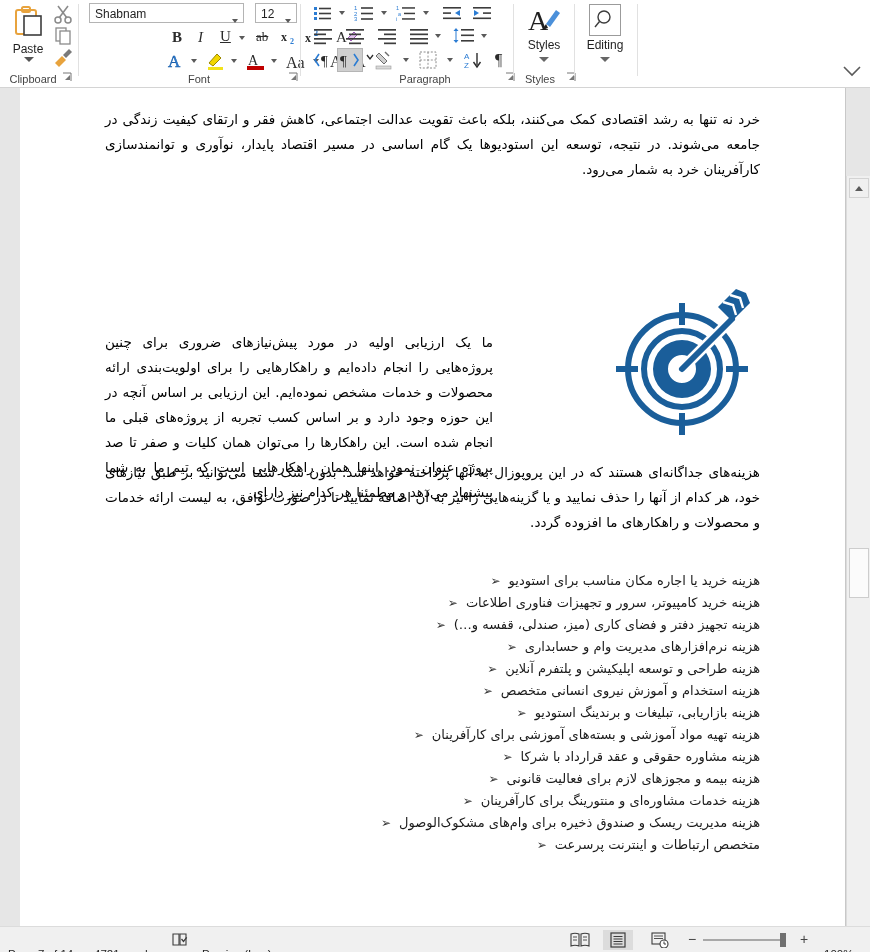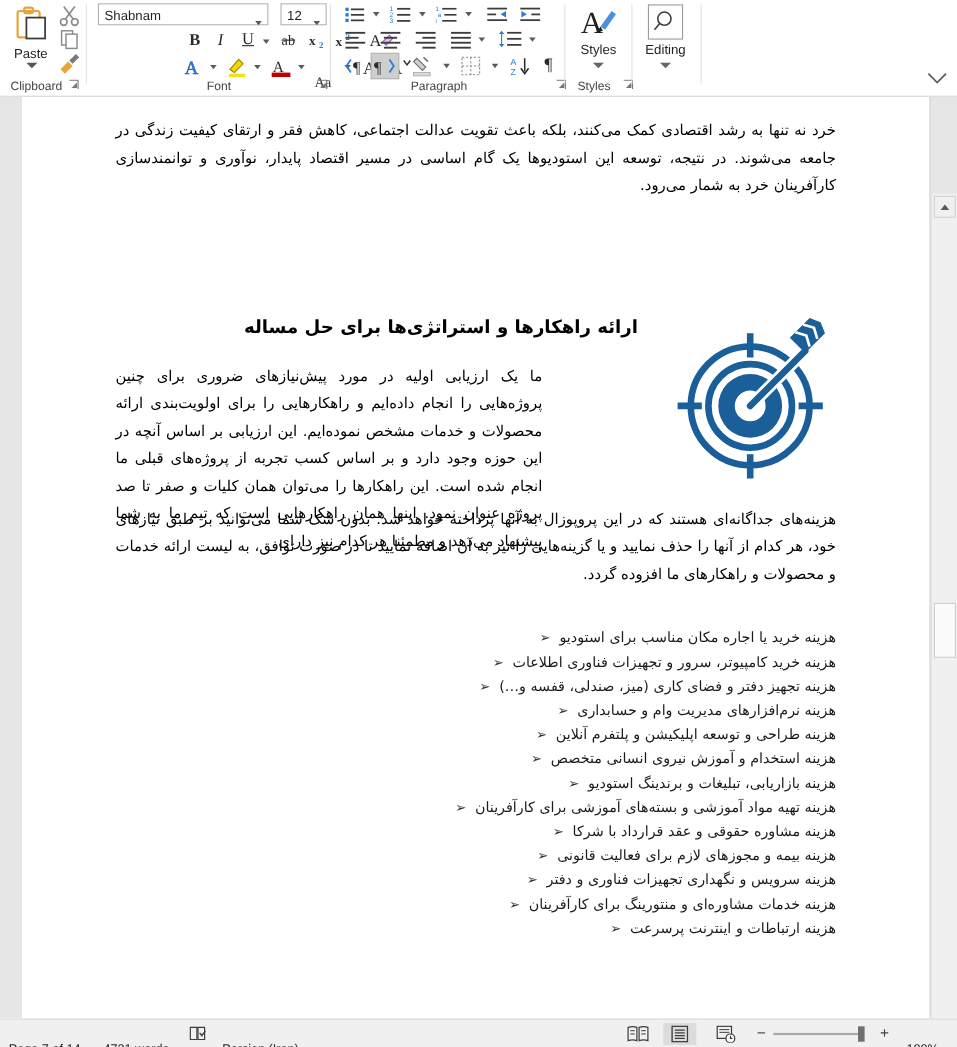--- a/index.html
+++ b/index.html
@@ -229,21 +229,21 @@
     </div>
     <div class="caret" style="left:152px;top:59px;"></div>
     <div class="btn" style="left:166px;top:50px;width:22px;height:22px;">
       <svg width="22" height="22" viewBox="0 0 22 22">
         <text x="3" y="15" font-size="14" font-family="Liberation Serif, serif" fill="#2b2b2b">A</text>
         <rect x="2" y="16" width="17" height="4" fill="#c00000"></rect>
       </svg>
     </div>
     <div class="caret" style="left:192px;top:59px;"></div>
     <div class="btn" style="left:204px;top:50px;width:26px;height:22px;">
-      <span class="icoTxt" style="left:3px;top:18px;font-size:13px;">Aa</span>
+      <span class="icoTxt" style="left:3px;top:5px;font-size:16px;">Aa</span>
     </div>
     <div class="caret" style="left:234px;top:59px;"></div>
     <div class="btn" style="left:250px;top:50px;width:22px;height:22px;">
       <svg width="22" height="22" viewBox="0 0 22 22">
         <text x="1" y="17" font-size="16" font-family="Liberation Serif, serif" fill="#2b2b2b">A</text>
         <path d="M14 9 l3 -4 l3 4" fill="none" stroke="#2b2b2b" stroke-width="1.3"></path>
       </svg>
     </div>
     <div class="btn" style="left:274px;top:50px;width:22px;height:22px;">
       <svg width="22" height="22" viewBox="0 0 22 22">
@@ -392,21 +392,21 @@
         <text x="3" y="9" font-size="8" fill="#2b7cd3" font-family="Liberation Sans, sans-serif">A</text>
         <text x="3" y="18" font-size="8" fill="#2b7cd3" font-family="Liberation Sans, sans-serif">Z</text>
         <path d="M16 3 l0 12" stroke="#2b2b2b" stroke-width="1.4"></path>
           <path d="M12.5 12 l3.5 5 l3.5 -5" fill="none" stroke="#2b2b2b" stroke-width="1.4"></path>
       </svg>
     </div>
     <div class="btn" style="left:190px;top:50px;width:20px;height:20px;">
       <span class="icoTxt" style="left:4px;top:2px;font-size:16px;">¶</span>
     </div>
 
-    <div class="grp-label" style="left:33px;width:130px;">Paragraph</div>
+    <div class="grp-label" style="left:59px;width:130px;">Paragraph</div>
     <div class="dlg" style="left:204px;">
       <svg width="11" height="11" viewBox="0 0 11 11">
           <path d="M1 1 L9 1 L9 9" fill="none" stroke="#777" stroke-width="1"></path>
           <path d="M8 8 L3 8 L8 3 Z" fill="#777"></path>
         </svg>
     </div>
   </div>
   <div class="grp-sep" style="left:513px;"></div>
 
   <div class="grp" style="left:514px;width:60px;">
@@ -446,21 +446,20 @@
       <path d="M4 5 L12 13 L20 5" fill="none" stroke="#5a5a5a" stroke-width="1.6"></path>
     </svg>
   </div>
 </div>
 
 <div id="docArea">
   <div id="page">
 
     <p class="ptext" style="left:85px;top:5px;width:655px;">خرد نه تنها به رشد اقتصادی کمک می‌کنند، بلکه باعث تقویت عدالت اجتماعی، کاهش فقر و ارتقای کیفیت زندگی در جامعه می‌شوند. در نتیجه، توسعه این استودیوها یک گام اساسی در مسیر اقتصاد پایدار، نوآوری و توانمندسازی کارآفرینان خرد به شمار می‌رود.</p>
 
-    <h2 class="sec" style="left:95px;top:200px;width:465px;">ارائه راهکارها و استراتژی‌ها برای حل مساله</h2>
 
     <p class="ptext" style="left:85px;top:228px;width:388px;">ما یک ارزیابی اولیه در مورد پیش‌نیازهای ضروری برای چنین پروژه‌هایی را انجام داده‌ایم و راهکارهایی را برای اولویت‌بندی ارائه محصولات و خدمات مشخص نموده‌ایم. این ارزیابی بر اساس آنچه در این حوزه وجود دارد و بر اساس کسب تجربه از پروژه‌های قبلی ما انجام شده است. این راهکارها را می‌توان همان کلیات و صفر تا صد پروژه عنوان نمود. اینها همان راهکارهایی است که تیم ما به شما پیشنهاد می‌دهد و مطمئنا هر کدام نیز دارای</p>
 
     <p class="ptext" style="left:85px;top:358px;width:655px;">هزینه‌های جداگانه‌ای هستند که در این پروپوزال به آنها پرداخته خواهد شد. بدون شک شما می‌توانید بر طبق نیازهای خود، هر کدام از آنها را حذف نمایید و یا گزینه‌هایی را نیز به آن اضافه نمایید تا در صورت توافق، به لیست ارائه خدمات و محصولات و راهکارهای ما افزوده گردد.</p>
 
     <div id="target">
       <svg width="160" height="175" viewBox="0 0 160 175">
         <g stroke="#1a5e9a" fill="none">
           <circle cx="74" cy="88" r="54" stroke-width="6"></circle>
           <circle cx="74" cy="88" r="38" stroke-width="6"></circle>
@@ -488,23 +487,23 @@
         <div class="bline"><span class="bt">هزینه خرید یا اجاره مکان مناسب برای استودیو</span><span class="bm">➢</span></div>
         <div class="bline"><span class="bt">هزینه خرید کامپیوتر، سرور و تجهیزات فناوری اطلاعات</span><span class="bm">➢</span></div>
         <div class="bline"><span class="bt">هزینه تجهیز دفتر و فضای کاری (میز، صندلی، قفسه و…)</span><span class="bm">➢</span></div>
         <div class="bline"><span class="bt">هزینه نرم‌افزارهای مدیریت وام و حسابداری</span><span class="bm">➢</span></div>
         <div class="bline"><span class="bt">هزینه طراحی و توسعه اپلیکیشن و پلتفرم آنلاین</span><span class="bm">➢</span></div>
         <div class="bline"><span class="bt">هزینه استخدام و آموزش نیروی انسانی متخصص</span><span class="bm">➢</span></div>
         <div class="bline"><span class="bt">هزینه بازاریابی، تبلیغات و برندینگ استودیو</span><span class="bm">➢</span></div>
         <div class="bline"><span class="bt">هزینه تهیه مواد آموزشی و بسته‌های آموزشی برای کارآفرینان</span><span class="bm">➢</span></div>
         <div class="bline"><span class="bt">هزینه مشاوره حقوقی و عقد قرارداد با شرکا</span><span class="bm">➢</span></div>
         <div class="bline"><span class="bt">هزینه بیمه و مجوزهای لازم برای فعالیت قانونی</span><span class="bm">➢</span></div>
-        <div class="bline"><span class="bt">هزینه سرویس و نگهداری تجهیزات فناوری و دفتر</span><span class="bm">➢</span></div>
         <div class="bline"><span class="bt">هزینه خدمات مشاوره‌ای و منتورینگ برای کارآفرینان</span><span class="bm">➢</span></div>
-        <div class="bline"><span class="bt">هزینه ارتباطات و اینترنت پرسرعت</span><span class="bm">➢</span></div>
+        <div class="bline"><span class="bt">هزینه مدیریت ریسک و صندوق ذخیره برای وام‌های مشکوک‌الوصول</span><span class="bm">➢</span></div>
+        <div class="bline"><span class="bt">متخصص ارتباطات و اینترنت پرسرعت</span><span class="bm">➢</span></div>
       </div>
 
   </div>
 
   <div id="vscroll">
     <div class="sbBtn" style="top:2px;">
       <span class="sbArrow" style="margin-top:-2px;border-bottom:5px solid #5a5a5a;"></span>
     </div>
     <div id="sbThumb"></div>
 

